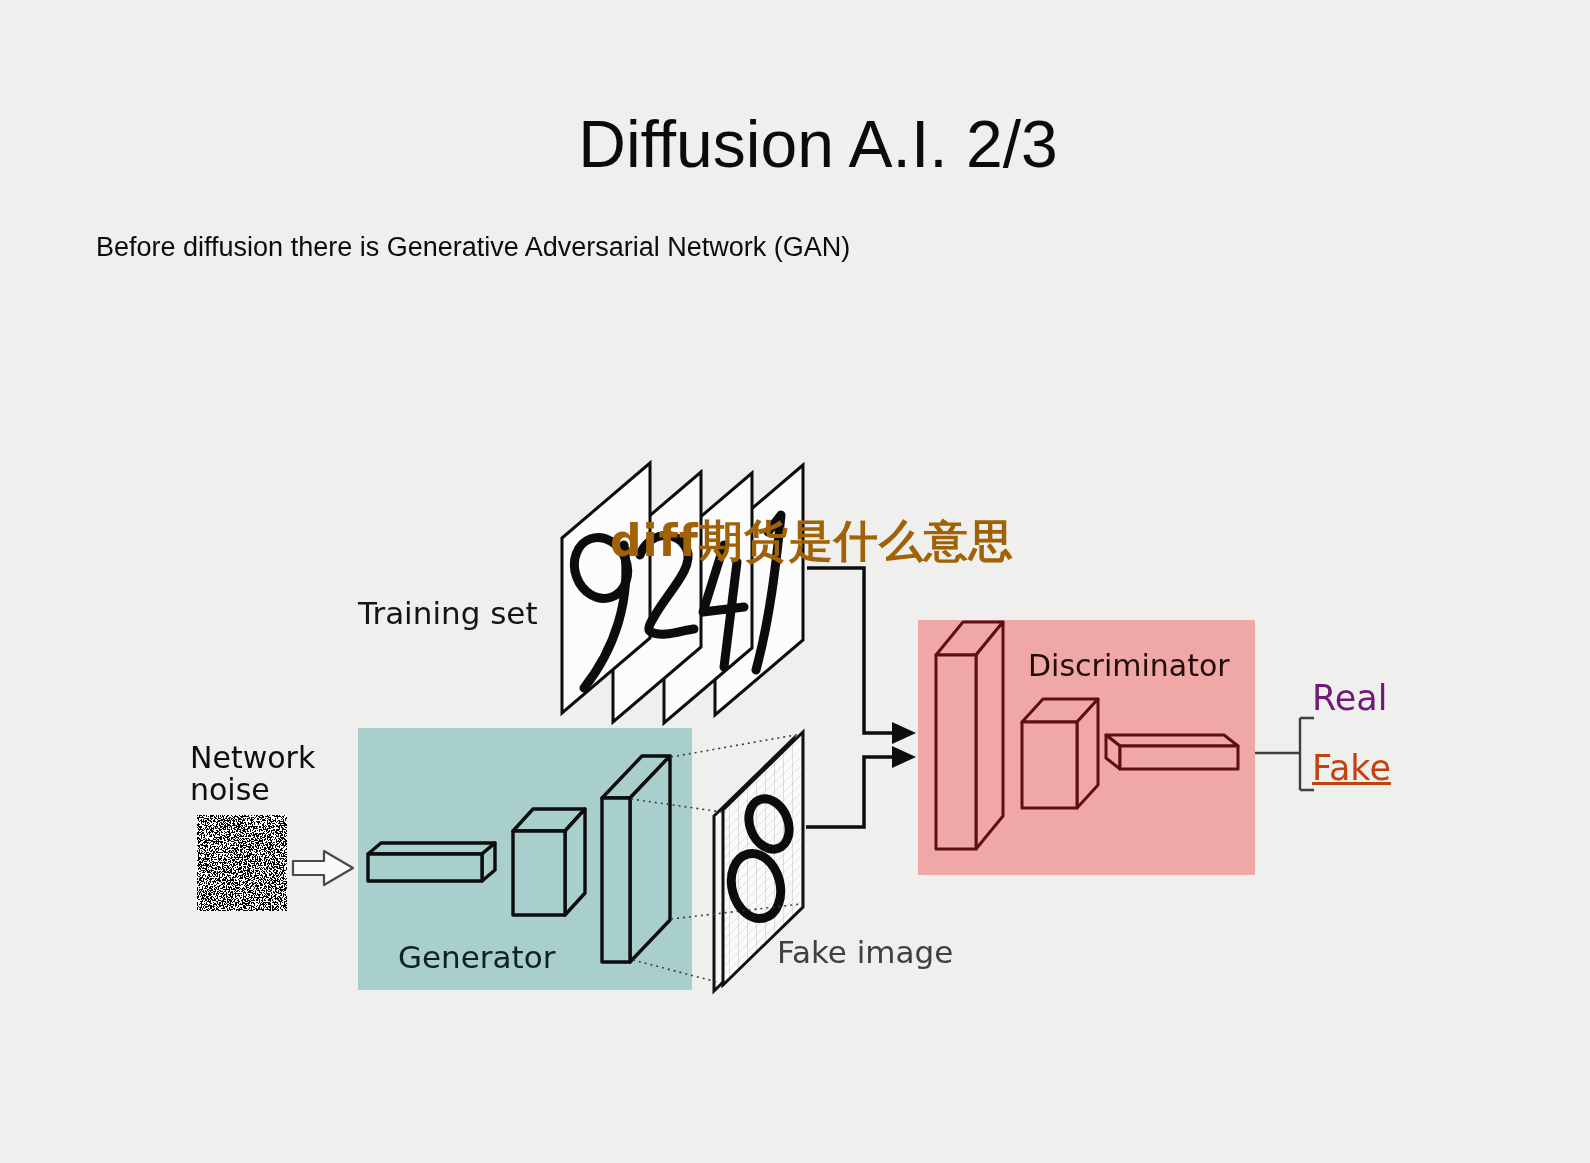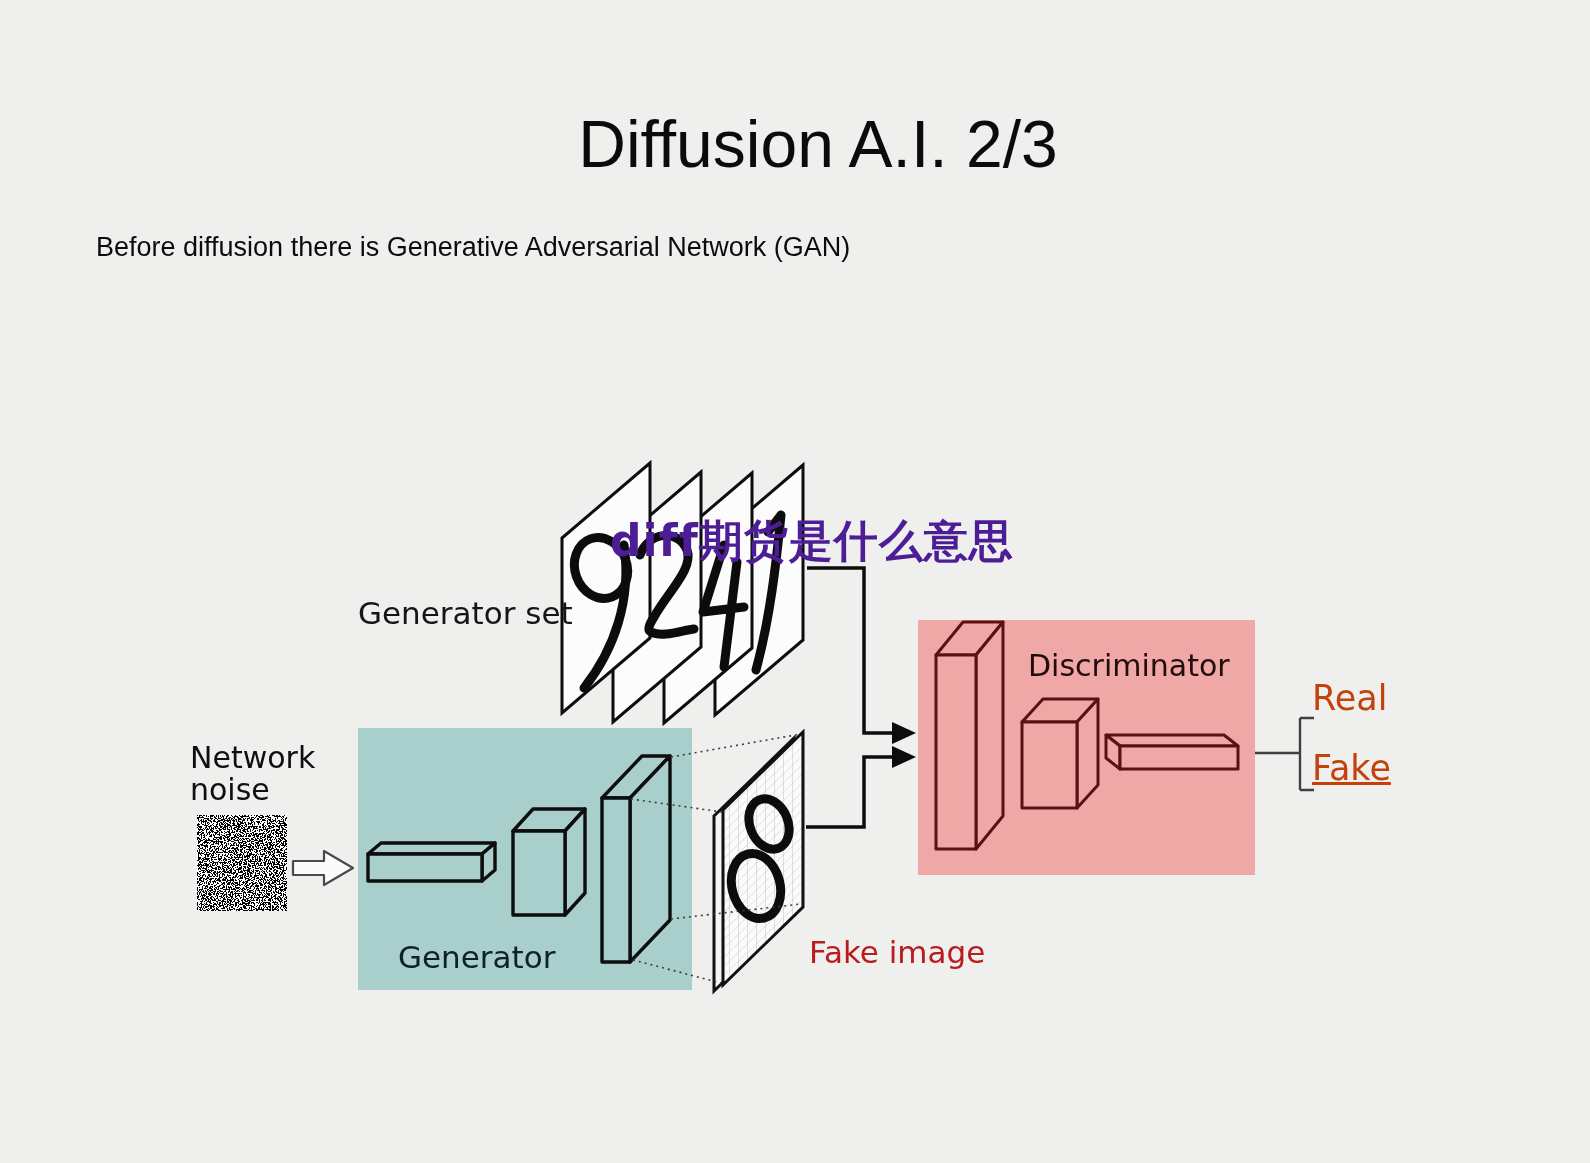--- a/index.html
+++ b/index.html
@@ -15,27 +15,27 @@
   }
   .subtitle{
     position:absolute;left:96px;top:232px;
     font-family:"Liberation Sans", sans-serif;
     font-size:27px;color:#0c0c0c;
   }
   .lbl{position:absolute;white-space:pre-line;line-height:1.07;}
   .lbl-training{left:358px;top:597px;font-size:31px;color:#151515;}
   .lbl-noise{left:190px;top:742px;font-size:30px;color:#0f0f0f;}
   .lbl-generator{left:366px;top:941px;font-size:31px;color:#0e2127;margin-left:32px;}
-  .lbl-fake-image{left:777px;top:936px;font-size:31px;color:#b91c1c;margin-left:32px;}
+  .lbl-fake-image{left:777px;top:936px;font-size:31px;color:#404040;}
   .lbl-discriminator{left:1028px;top:650px;font-size:30px;color:#230c0c;}
   .lbl-real{left:1312px;top:680px;font-size:35px;}
   .lbl-fake{left:1312px;top:750px;font-size:35px;}
   .watermark{
     position:absolute;left:610px;top:512px;z-index:5;
-    font-size:44px;font-weight:800;color:#4c1d95;letter-spacing:1px;
+    font-size:44px;font-weight:800;color:#a16207;letter-spacing:1px;
     font-family:"DejaVu Sans", sans-serif;
   }
   svg.diagram{position:absolute;left:0;top:0;z-index:1;}
   .lbl,.title,.subtitle{z-index:2;}
 </style>
 </head>
 <body>
 
 <h1 class="title">Diffusion A.I. 2/3</h1>
 <div class="subtitle">Before diffusion there is Generative Adversarial Network (GAN)</div>
@@ -138,21 +138,21 @@
     <g>
       <polygon points="1120,746 1106,735 1224,735 1238,746"></polygon>
       <polygon points="1120,746 1106,735 1106,758 1120,769"></polygon>
       <rect x="1120" y="746" width="118" height="23"></rect>
     </g>
   </g>
 
   <path d="M1255,753 H1300 M1300,718 V790 M1300,718 H1314 M1300,790 H1314" fill="none" stroke="#3f3f3f" stroke-width="2.4"></path>
 </svg>
 
-<div class="lbl lbl-training">Generator set</div>
+<div class="lbl lbl-training">Training set</div>
 <div class="lbl lbl-noise">Network
 noise</div>
 <div class="lbl lbl-generator">Generator</div>
 <div class="lbl lbl-fake-image">Fake image</div>
 <div class="lbl lbl-discriminator">Discriminator</div>
-<div class="lbl lbl-real" style="color: #c2410c;">Real</div>
+<div class="lbl lbl-real" style="color: #701a75;">Real</div>
 <div class="lbl lbl-fake" style="color: #c2410c; text-decoration: underline;">Fake</div>
 <div class="watermark">diff期货是什么意思</div>
 
 </body></html>

